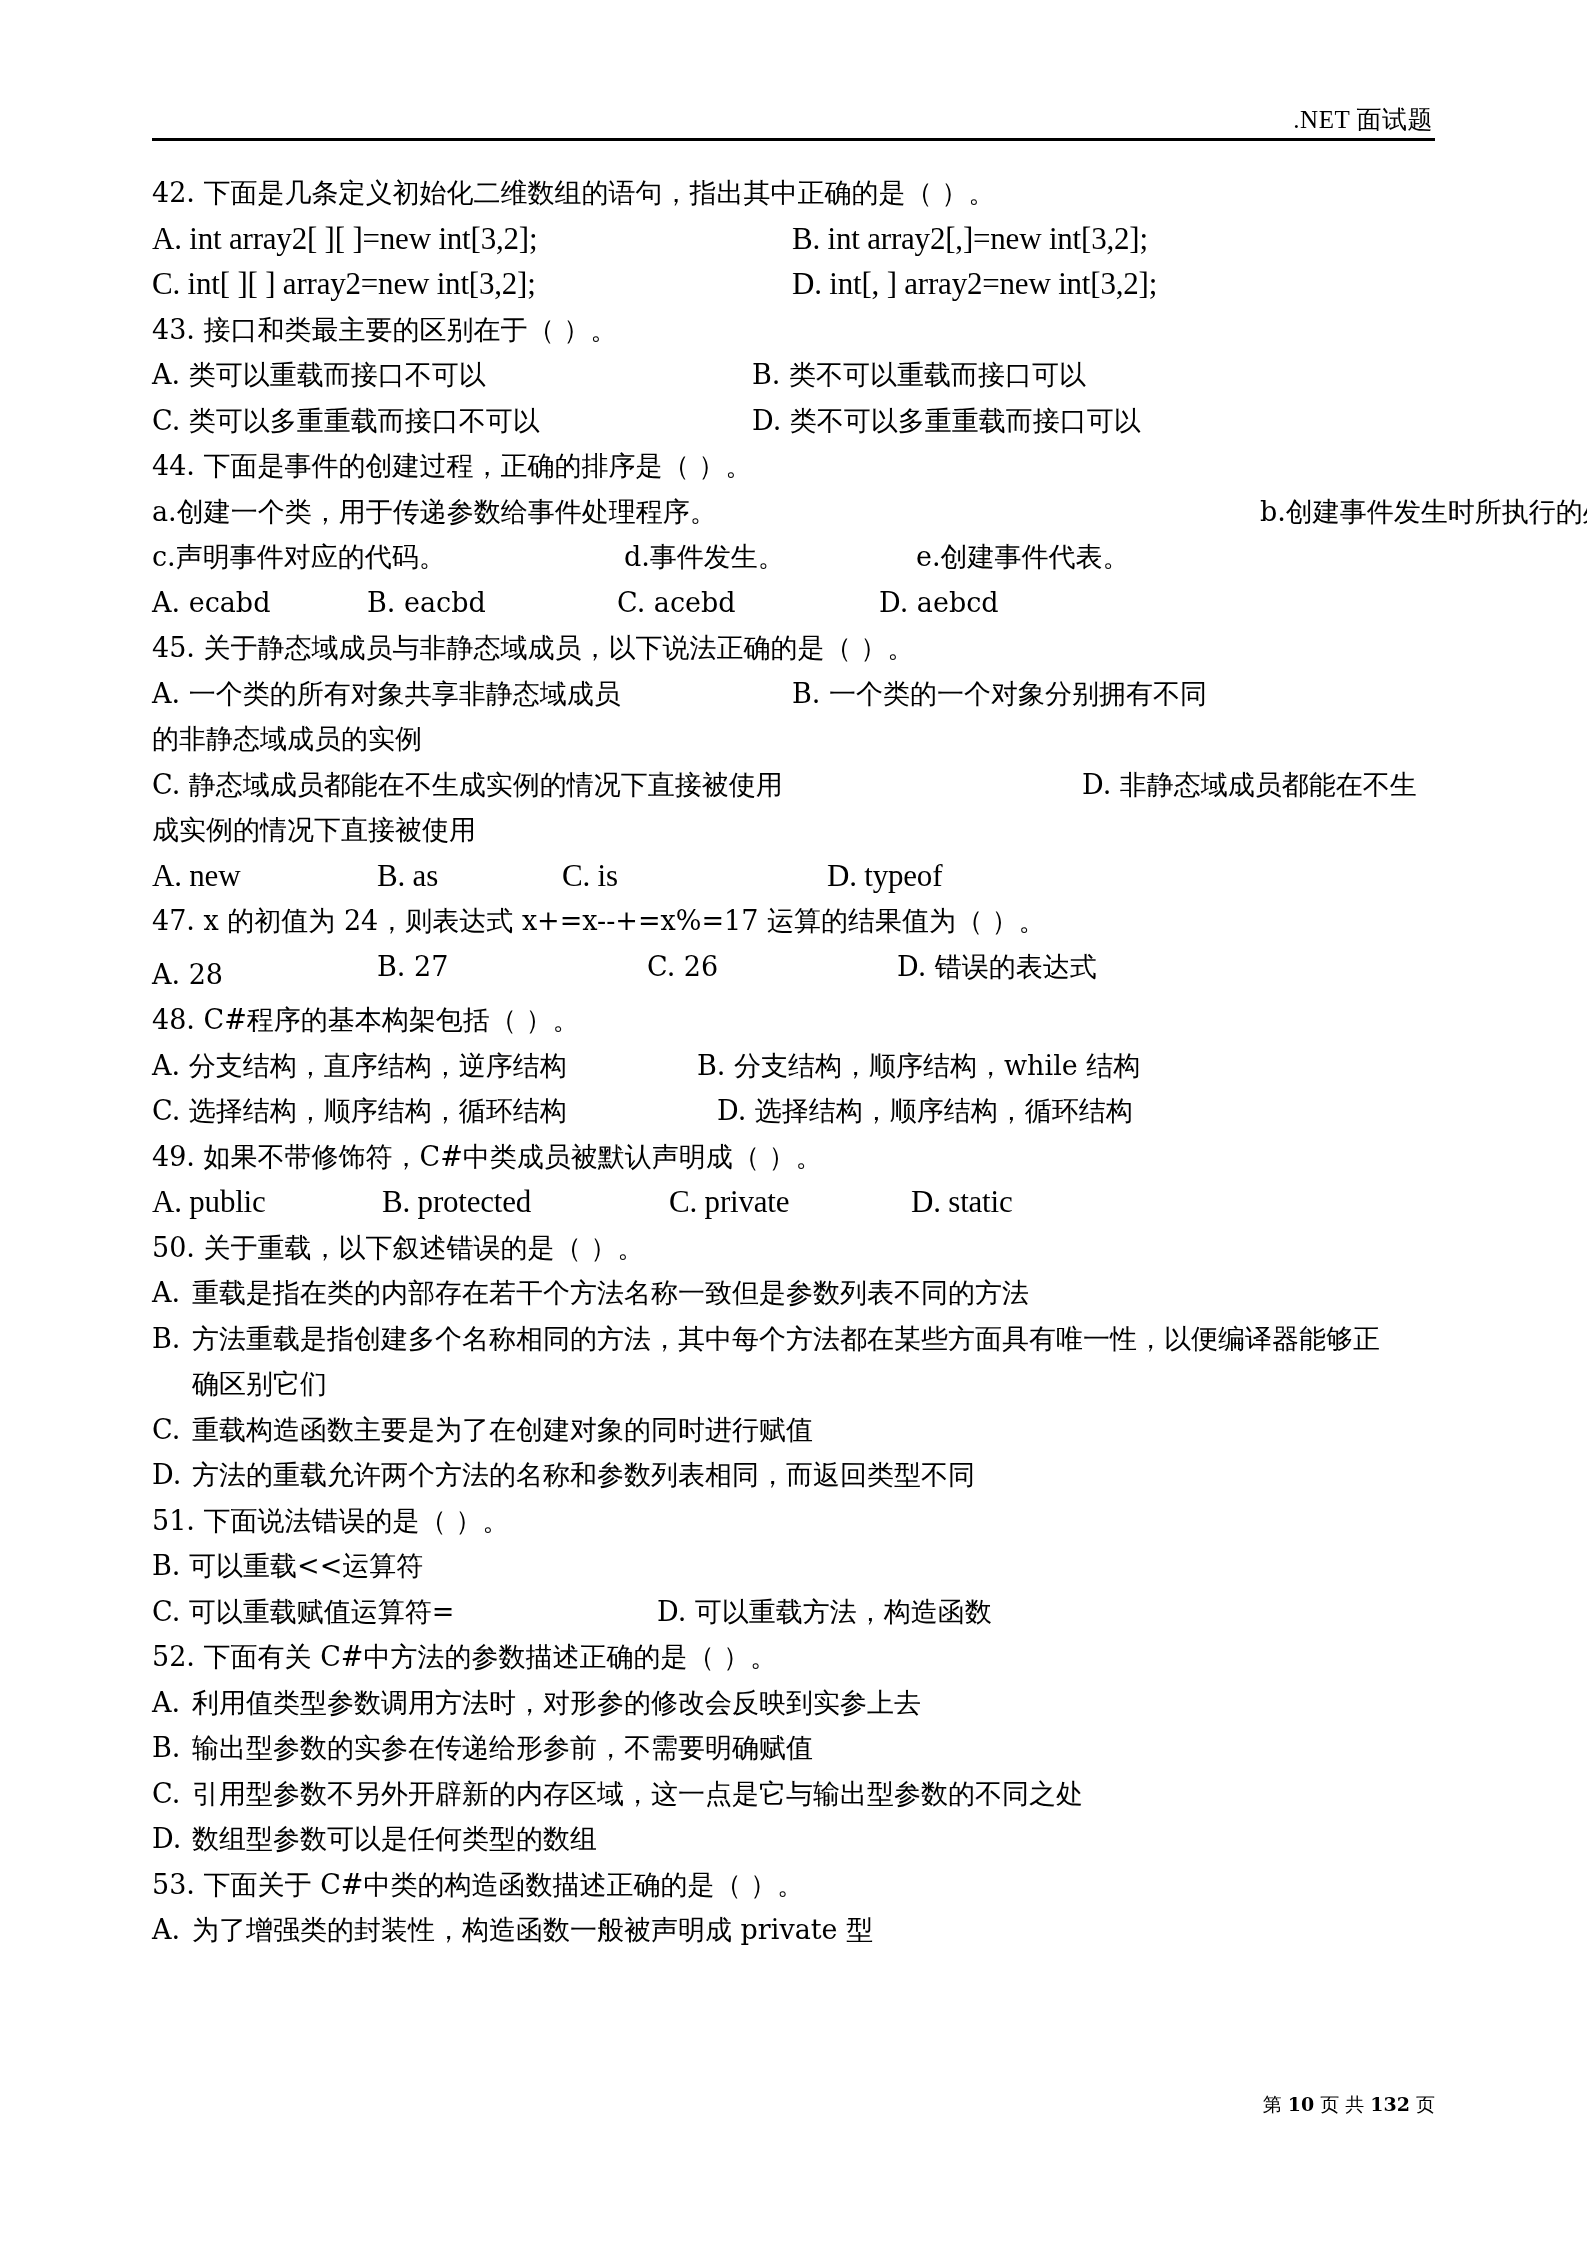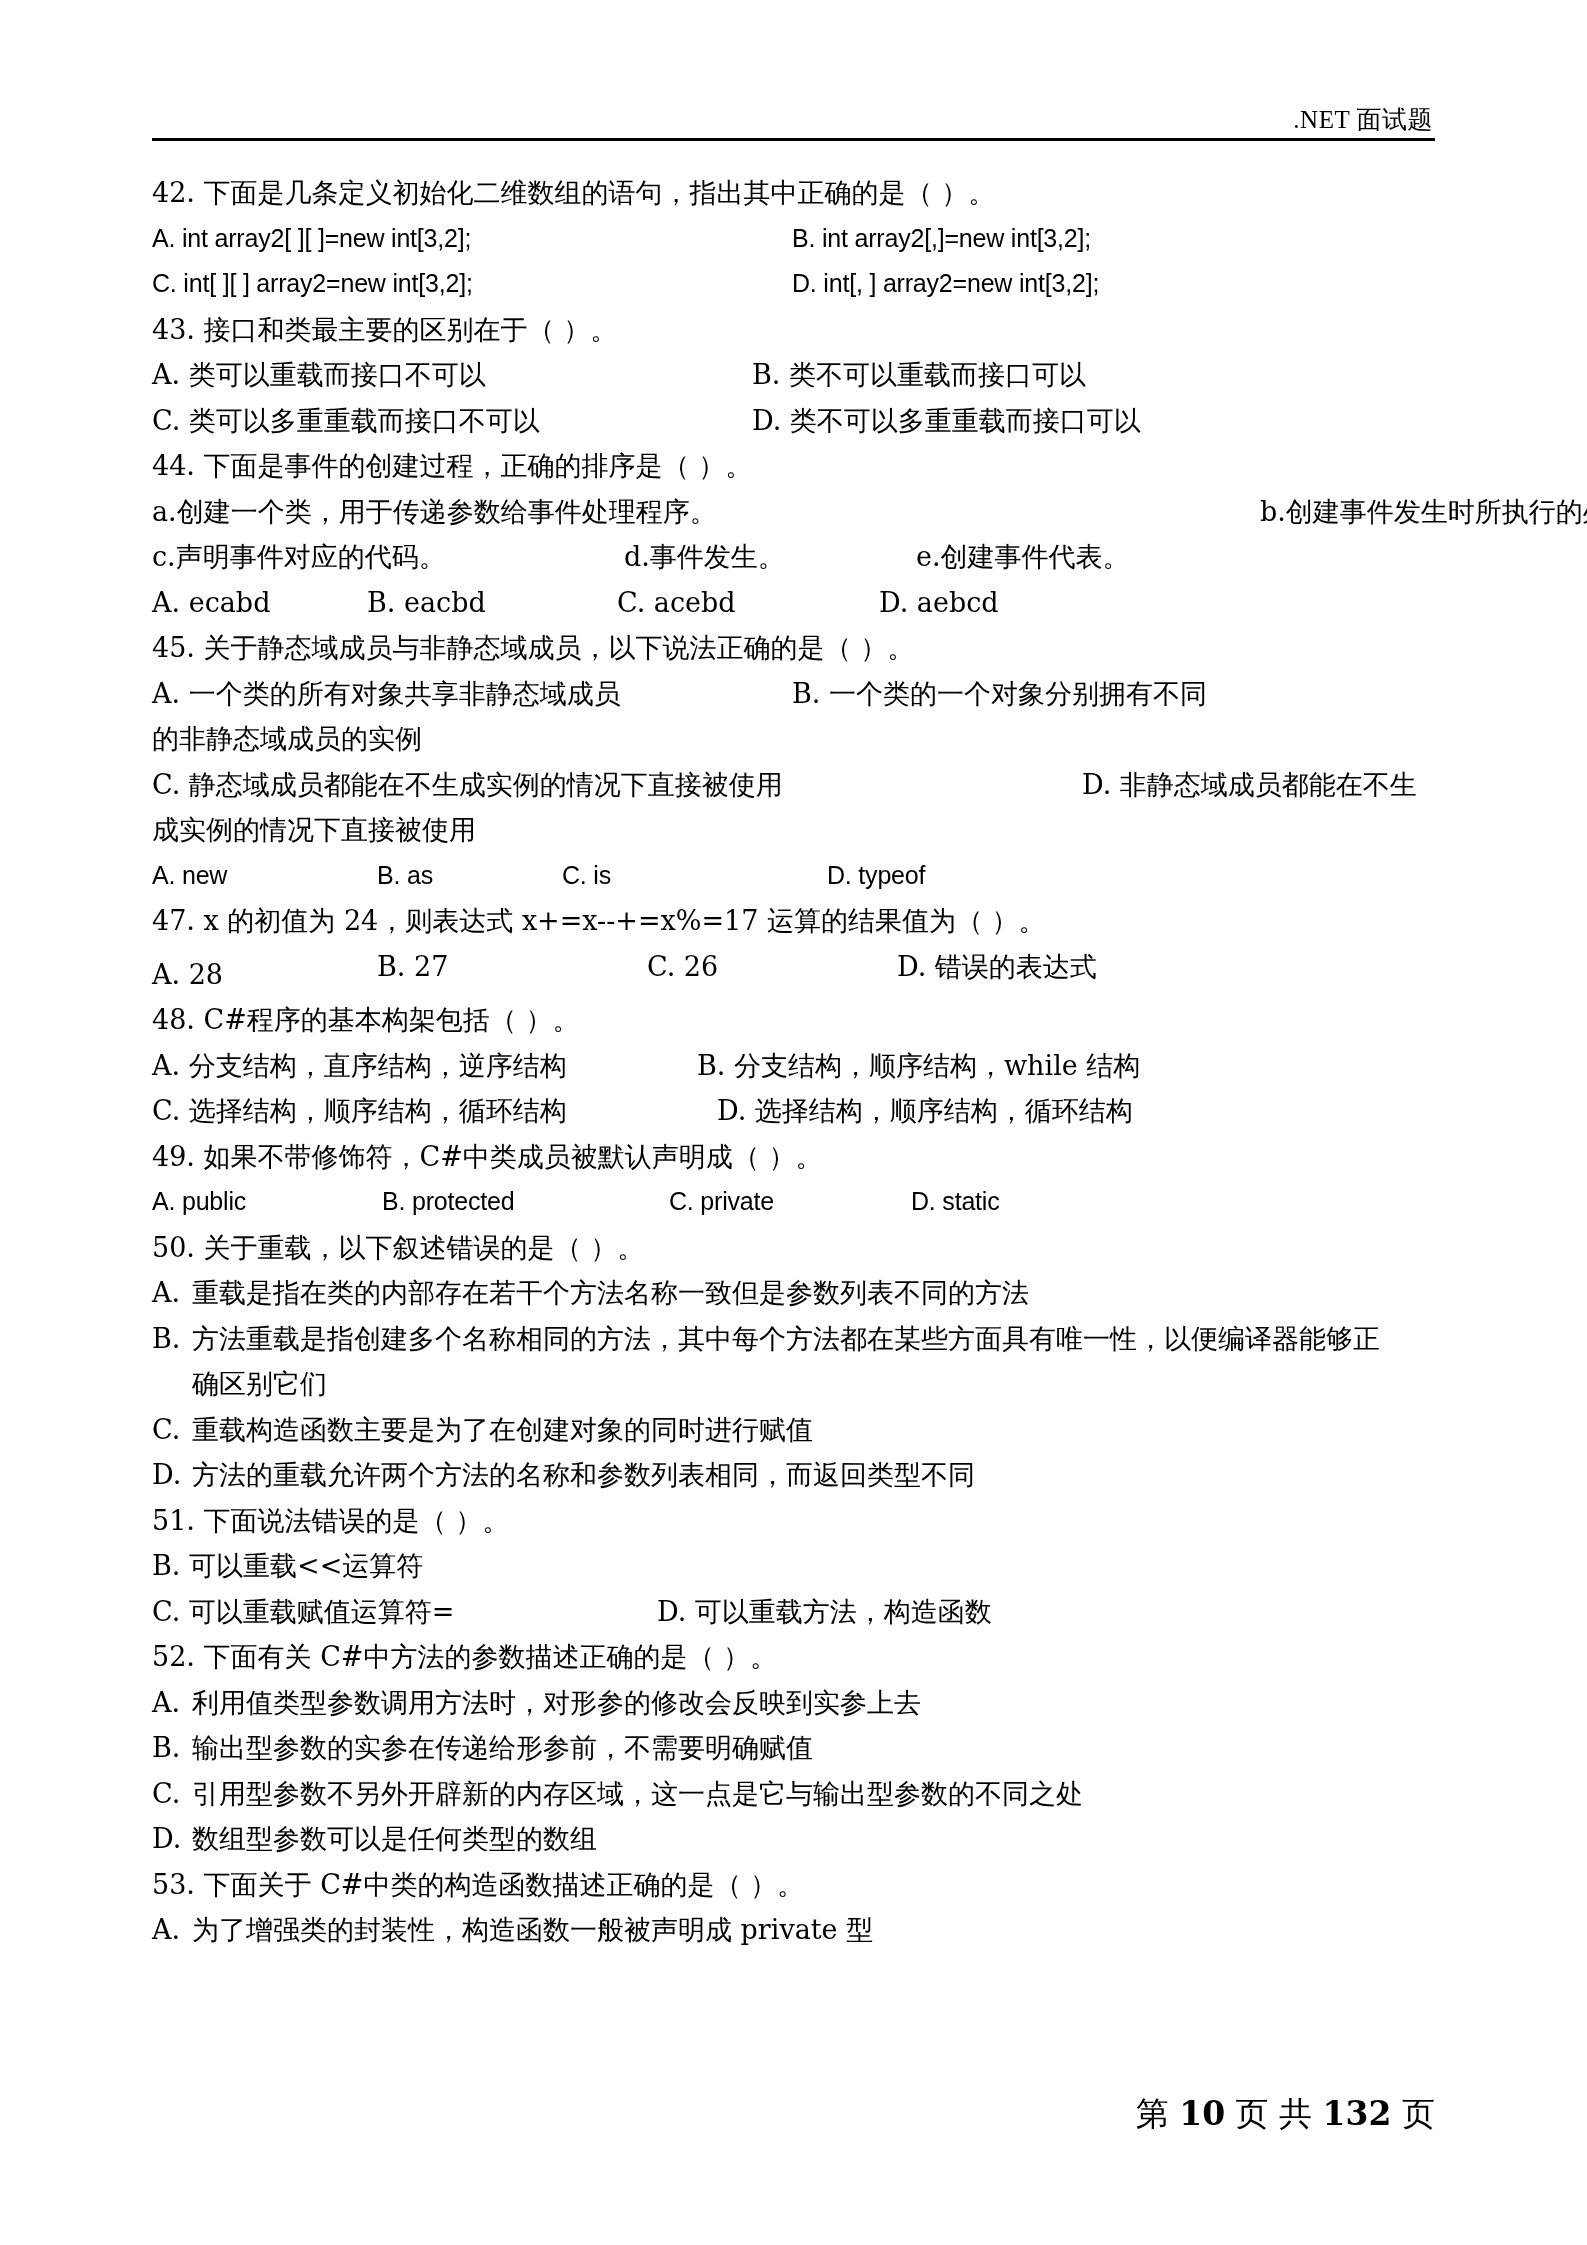--- a/index.html
+++ b/index.html
@@ -62,22 +62,22 @@
     white-space: nowrap;
     letter-spacing: 0px;
   }
 
   
   .cn {
     font-family: "DejaVu Serif", "Liberation Serif", serif;
   }
   
   .mono {
-    font-family: Liberation Sans, sans-serif;
-    font-size: 25px;
+    font-family: Liberation Serif, serif;
+    font-size: 31px;
     letter-spacing: -0.2px;
   }
 
   .q {
     padding-left: 0px;
   }
 
   
   .opt-row {
     display: flex;
@@ -124,21 +124,21 @@
   }
   .hang-body.narrow { max-width: 1190px; }
 
   
   .footer {
     position: absolute;
     left: 152px;
     top: 2092px;
     width: 1283px;
     text-align: right;
-    font-size: 33px;
+    font-size: 19px;
     white-space: nowrap;
     font-family: "DejaVu Serif", "Liberation Serif", serif;
   }
   .footer b { font-weight: bold; }
   .footer span { display: inline; }
 </style>
 </head>
 <body>
 
 <div class="page">

